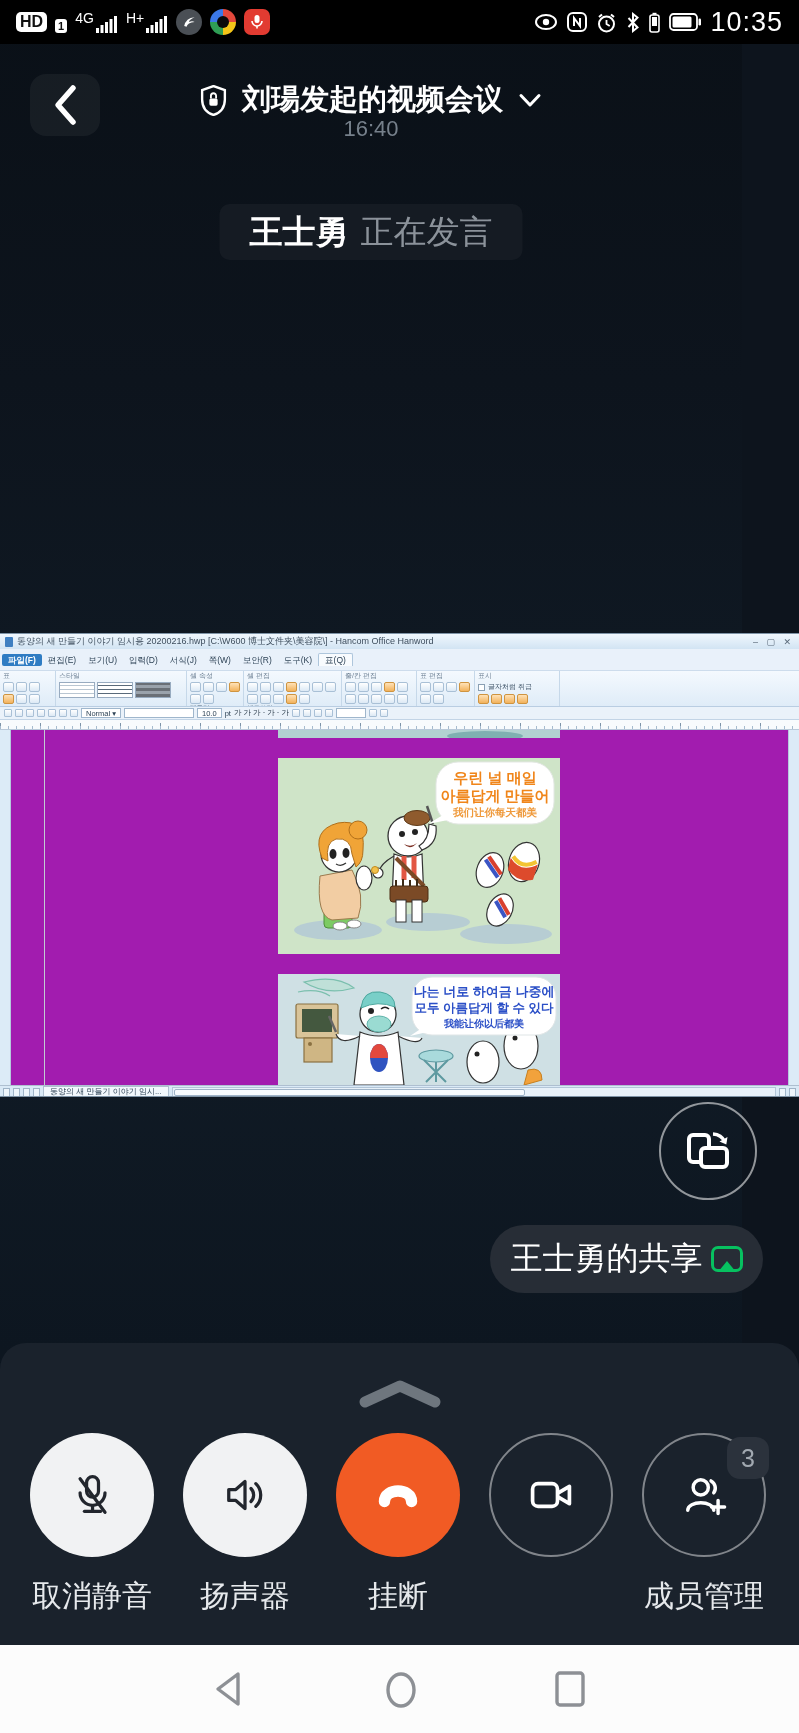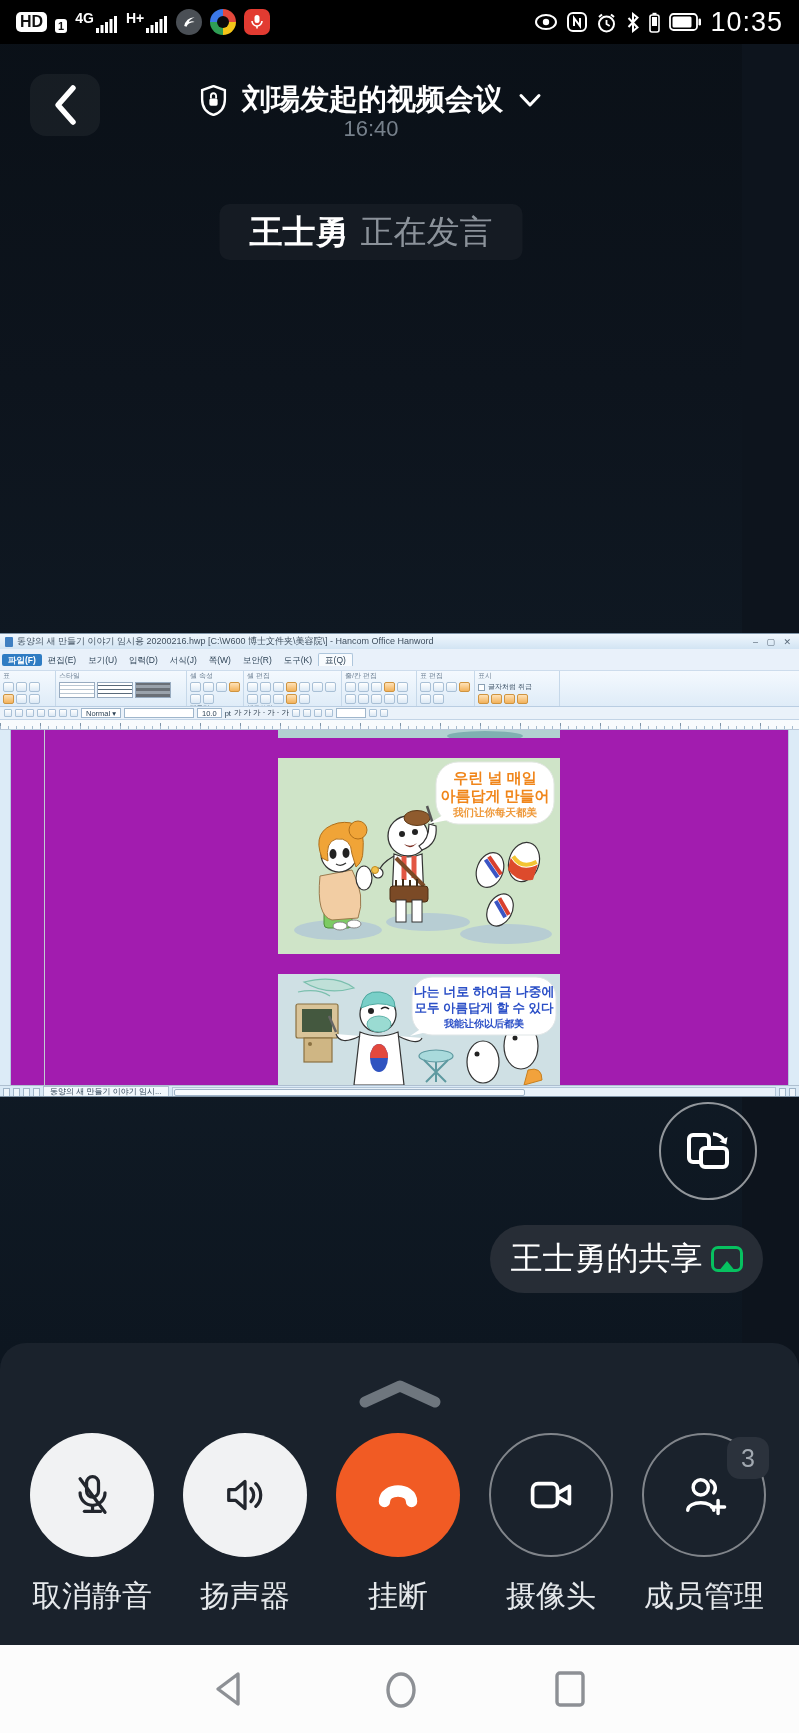--- a/index.html
+++ b/index.html
@@ -8,21 +8,21 @@
     background:linear-gradient(180deg,#0a1017 0%,#0d141d 22%,#111c27 52%,#0d1620 78%,#0b121b 100%);}
 
   
   .statusbar{position:absolute;top:0;left:0;width:799px;height:44px;background:#000;
     display:flex;align-items:center;padding:0 16px;box-sizing:border-box;color:#fff;}
   .sb-left{display:flex;align-items:center;gap:8px;}
   .sb-right{margin-left:auto;display:flex;align-items:center;gap:9px;}
   .hd-badge{background:#fff;color:#111;font-weight:bold;font-size:16px;border-radius:5px;padding:1px 4px;line-height:18px;}
   .sim-badge{background:#fff;color:#111;font-weight:bold;font-size:11px;border-radius:3px;padding:0 3px;line-height:14px;margin-top:8px;}
   .net{display:flex;align-items:flex-end;gap:2px;}
-  .net-label{font-size:14px;font-weight:bold;line-height:12px;margin-bottom:9px;}
+  .net-label{font-size:14px;font-weight:normal;line-height:12px;margin-bottom:9px;}
   .ring-icon{width:26px;height:26px;border-radius:50%;position:relative;
     background:conic-gradient(#e3483c 0 90deg,#f5c518 90deg 180deg,#2f9e55 180deg 270deg,#3b78e7 270deg 360deg);}
   .ring-icon::after{content:'';position:absolute;inset:7px;border-radius:50%;background:#0a0a0a;}
   .bird-icon{width:26px;height:26px;border-radius:50%;background:#4a4f55;display:flex;align-items:center;justify-content:center;}
   .mic-badge{width:26px;height:26px;border-radius:7px;background:#e23b31;display:flex;align-items:center;justify-content:center;}
   .sb-time{font-size:27px;letter-spacing:1px;}
 
   
   .back-btn{position:absolute;left:30px;top:74px;width:70px;height:62px;border-radius:16px;
     background:rgba(255,255,255,0.05);display:flex;align-items:center;justify-content:center;}
@@ -574,21 +574,20 @@
         <path d="M30.5 11 a7.5 7.5 0 0 1 2.5 11"></path>
         <path d="M37 29 v12 M31 35 h12"></path>
       </g>
     </svg>
   </div>
   <div class="count-badge">3</div>
 
   <div class="clabel" style="left:24px;">取消静音</div>
   <div class="clabel" style="left:177px;">扬声器</div>
   <div class="clabel" style="left:330px;">挂断</div>
-  <div class="clabel" style="left:483px;">摄像头</div>
   <div class="clabel" style="left:636px;">成员管理</div>
 
   <div class="navbar">
     <svg class="nav-ico" style="left:212px;" width="34" height="36" viewBox="0 0 34 36">
       <path d="M26 3 L6 18 L26 33 Z" fill="none" stroke="#8d9095" stroke-width="3.4" stroke-linejoin="round"></path>
     </svg>
     <svg class="nav-ico" style="left:384px;" width="34" height="38" viewBox="0 0 34 38">
       <ellipse cx="17" cy="19" rx="13" ry="16" fill="none" stroke="#8d9095" stroke-width="3.4"></ellipse>
     </svg>
     <svg class="nav-ico" style="left:554px;" width="32" height="36" viewBox="0 0 32 36">

